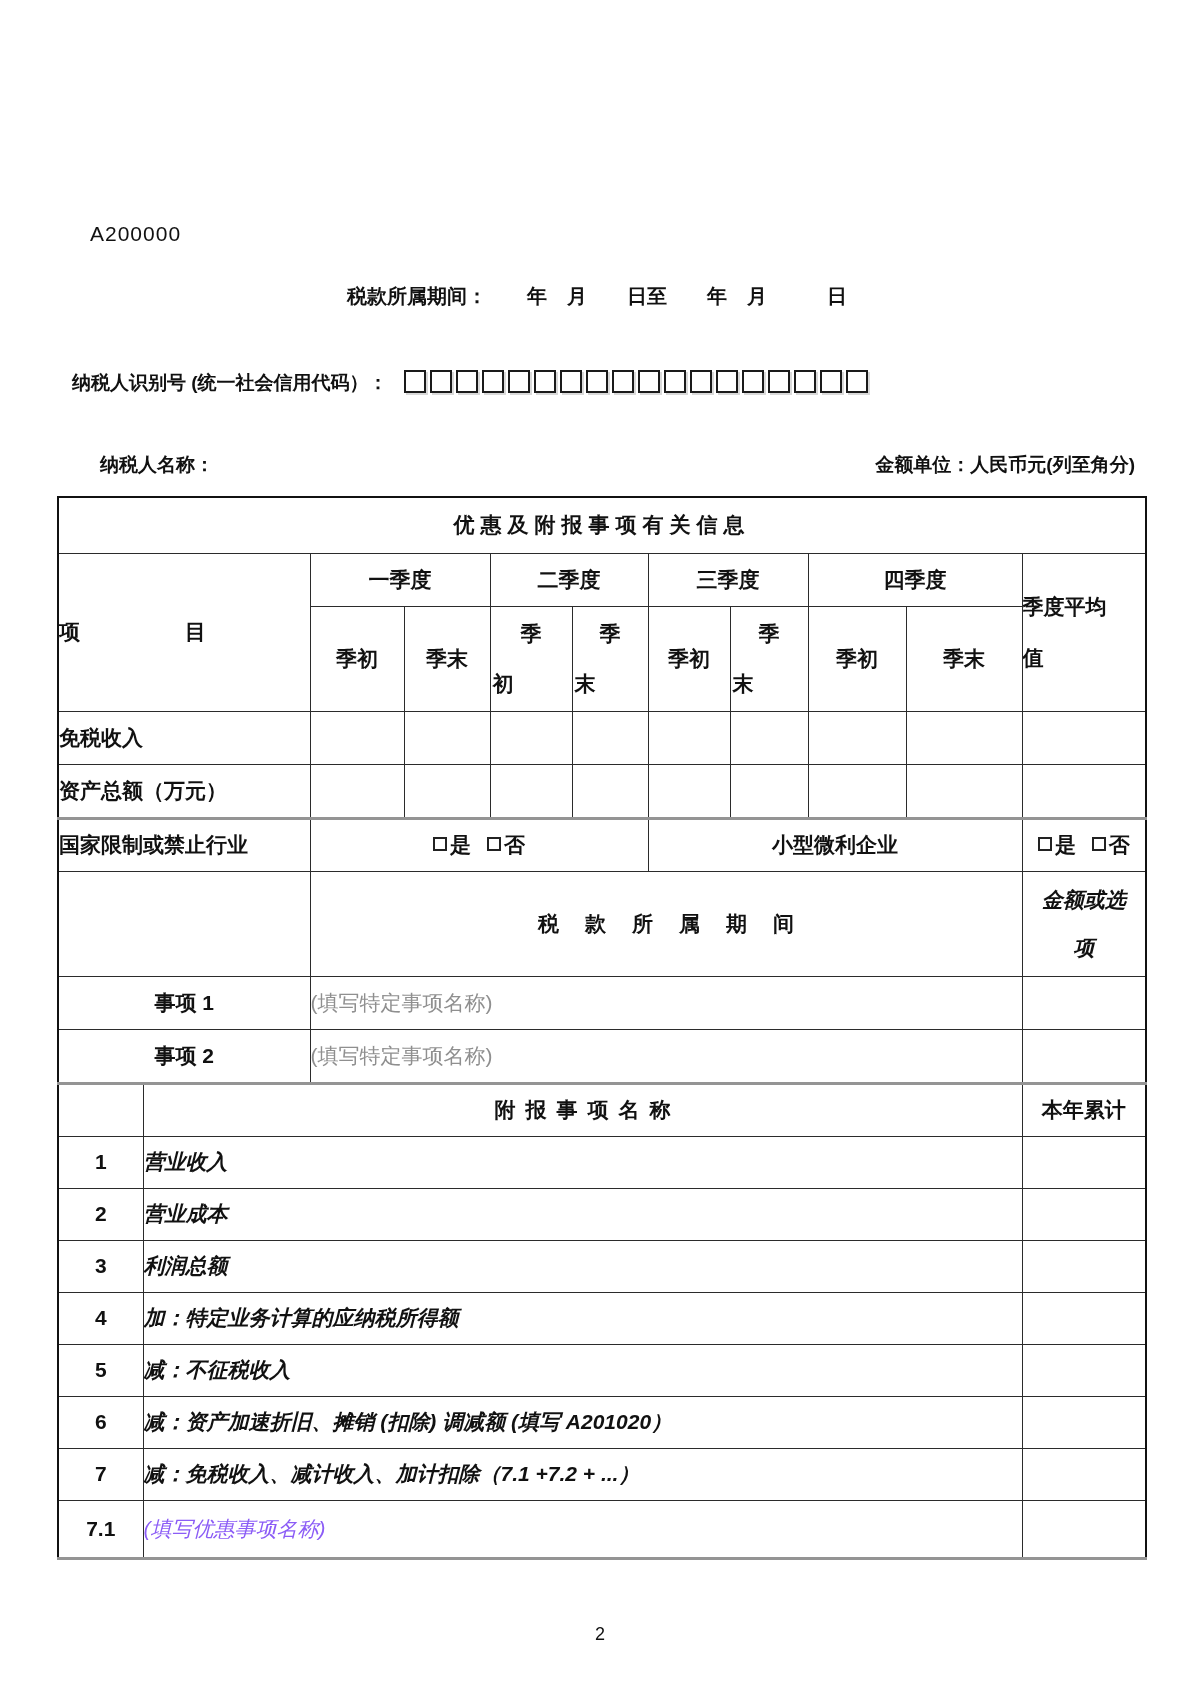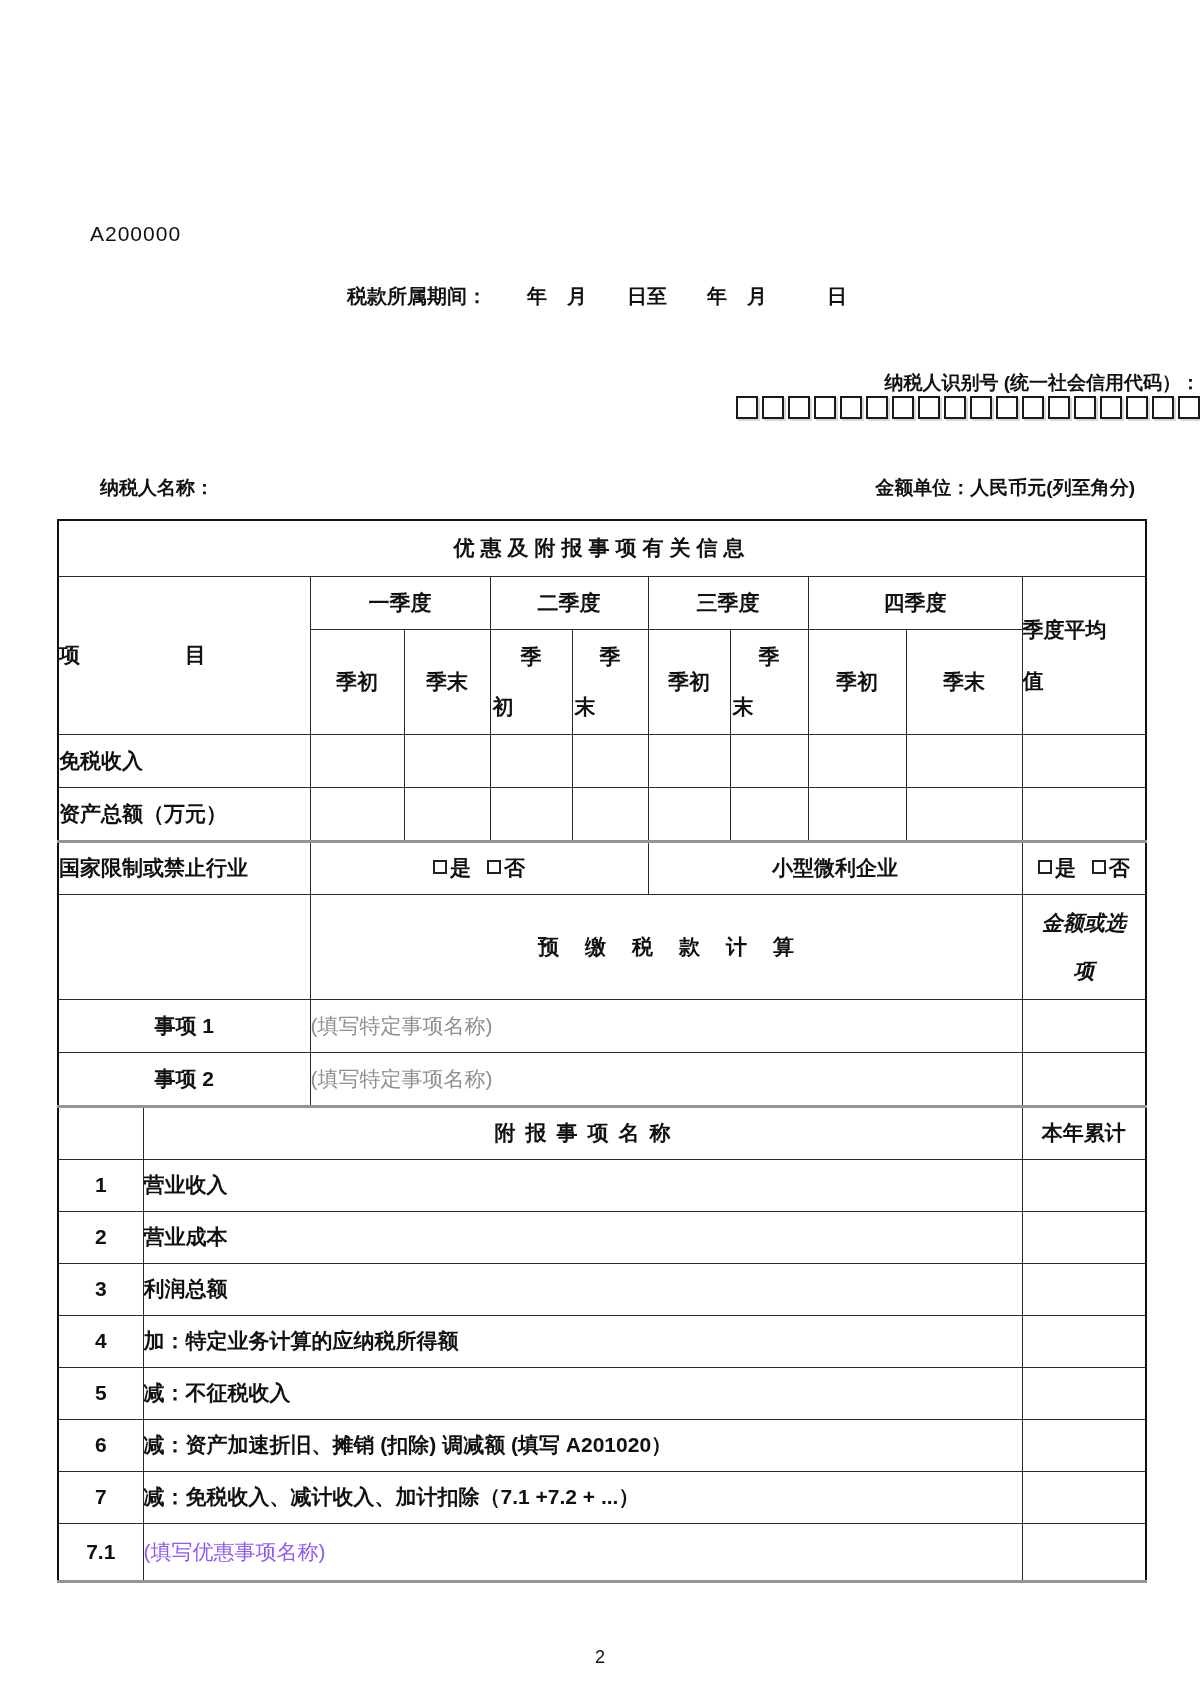--- a/index.html
+++ b/index.html
@@ -18,21 +18,21 @@
   }
   .form-code{font-size:21px;font-weight:400;letter-spacing:1px;}
   .form-title{font-size:27px;font-weight:700;margin-left:102px;}
   .period-row{
     margin:37px 0 0 347px;
     font-size:20px;font-weight:600;
     white-space:pre;
   }
   .id-row{
     margin:60px 0 0 72px;
-    display:flex;align-items:flex-end;flex-direction:column;
+    display:flex;align-items:flex-start;
   }
   .id-label{font-size:19px;font-weight:600;white-space:nowrap;}
   .id-boxes{display:flex;gap:4px;margin-left:16px;}
   .id-box{
     width:18px;height:19px;
     border:2px solid #1a1a1a;
     background:#fff;
     box-shadow:2px 2px 0 #d9d9d9;
   }
   .name-row{
@@ -64,21 +64,21 @@
   .avg-hd{vertical-align:top;padding:13px 0 0 6px;line-height:51px;text-align:left;}
   .subhd{vertical-align:top;padding-top:5px;line-height:50px;}
   .subhd .l1{text-align:center;}
   .subhd .l2{text-align:left;padding-left:2px;}
   .row-label{padding-left:33px;text-align:left;}
   .addl-hd{text-align:center;letter-spacing:26px;text-indent:26px;}
   .amt-hd{vertical-align:middle;line-height:48px;font-style:italic;}
   .amt-hd .l1,.amt-hd .l2{text-align:center;}
   .item-name{padding-left:26px;text-align:left;color:#8f8f8f;font-weight:400;}
   .calc-hd{text-align:center;letter-spacing:10px;text-indent:10px;}
-  .calc-label{padding-left:36px;text-align:left;}
+  .calc-label{padding-left:36px;text-align:left;font-style:italic;}
   .placeholder{color:#8b5cf6;font-weight:400;}
   .cb{
     display:inline-block;
     width:10px;height:10px;
     border:2px solid #222;
     margin-right:3px;
     vertical-align:1px;
     background:#fff;
   }
   .yn{display:inline-block;}
@@ -229,21 +229,21 @@
     </td>
     <td colspan="4" class="c">小型微利企业</td>
     <td class="c">
       <span class="yn"><span class="cb"></span><span>是</span></span>
       <span class="yn"><span class="cb"></span><span>否</span></span>
     </td>
   </tr>
 
   <tr style="height:105px">
     <td colspan="2"></td>
-    <td colspan="8" class="addl-hd">预缴税款计算</td>
+    <td colspan="8" class="addl-hd">税款所属期间</td>
     <td class="amt-hd">
       <div class="l1">金额或选</div>
       <div class="l2">项</div>
     </td>
   </tr>
 
   <tr style="height:53px">
     <td colspan="2" class="c">事项 1</td>
     <td colspan="8" class="item-name">(填写特定事项名称)</td>
     <td></td>

